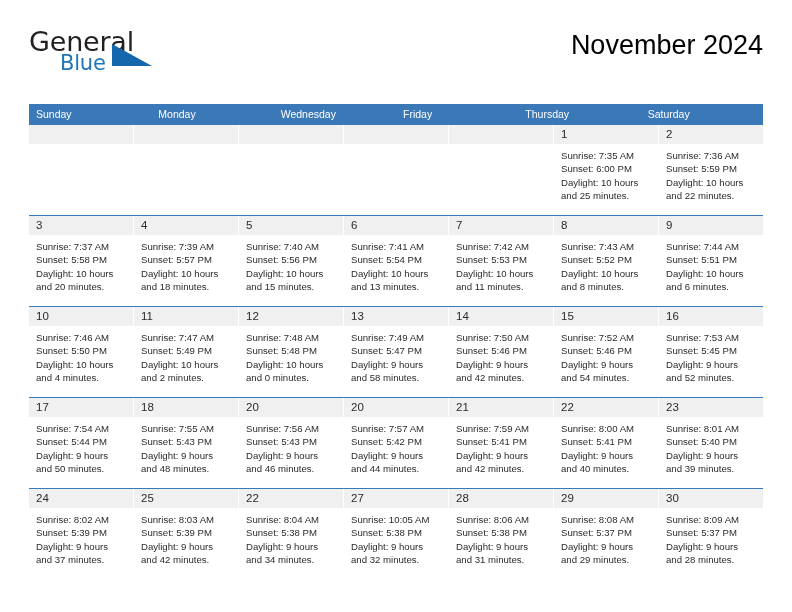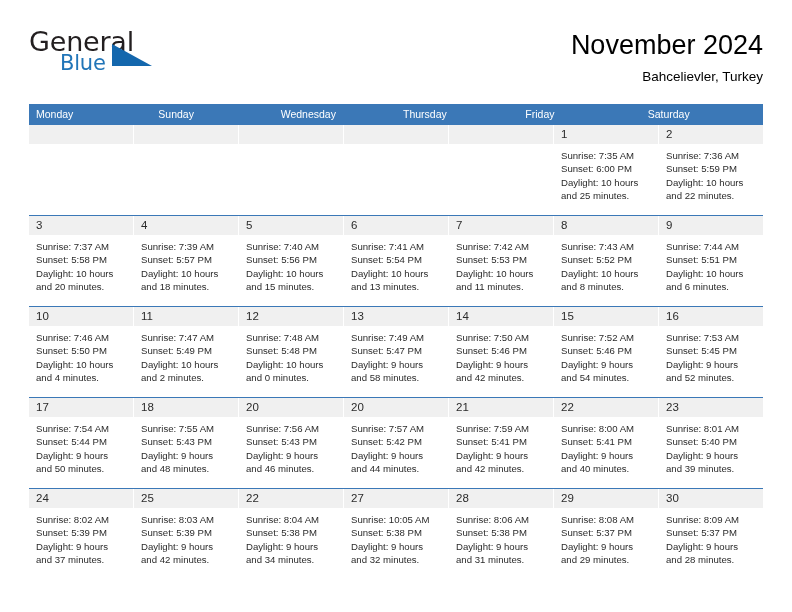--- a/index.html
+++ b/index.html
@@ -62,21 +62,20 @@
     top: 14px;
     width: 0;
     height: 0;
     border-left: 40px solid #1467ad;
     border-top: 22px solid transparent;
   }
   .title-block {
     position: absolute;
     right: 0;
     top: 0;
-    text-align: right;
   }
   .cal-title {
     font-size: 27px;
     font-weight: normal;
     color: #000000;
     line-height: 34px;
     white-space: nowrap;
   }
   .cal-subtitle {
     font-size: 13.5px;
@@ -154,31 +153,30 @@
 <div class="page">
 
   <div class="header">
     <div class="logo">
       <span class="logo-general">General</span>
       <span class="logo-triangle"></span>
       <span class="logo-blue">Blue</span>
     </div>
     <div class="title-block">
       <div class="cal-title">November 2024</div>
-      <div class="cal-subtitle">Bahcelievler, Turkey</div>
     </div>
   </div>
 
   <div class="calendar">
     <div class="dow-row">
+      <div class="dow">Sunday</div>
       <div class="dow">Monday</div>
-      <div class="dow">Sunday</div>
       <div class="dow">Wednesday</div>
+      <div class="dow">Friday</div>
       <div class="dow">Thursday</div>
-      <div class="dow">Friday</div>
       <div class="dow">Saturday</div>
     </div>
     <div id="weeks-container">
         <div class="week">
           <div class="cell empty">
             <div class="cell-head"></div>
           </div>
           <div class="cell empty">
             <div class="cell-head"></div>
           </div>

